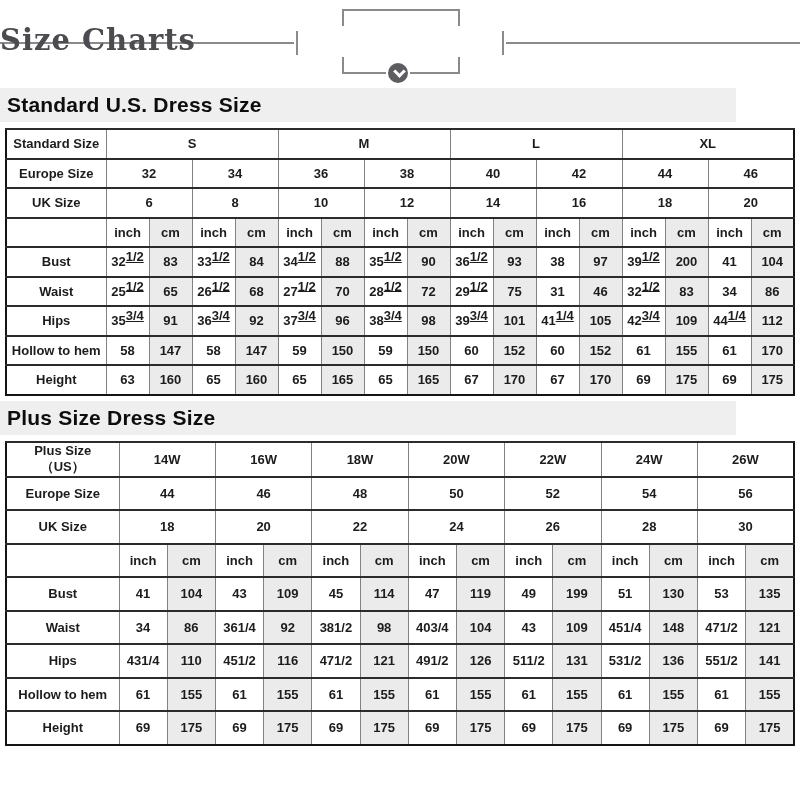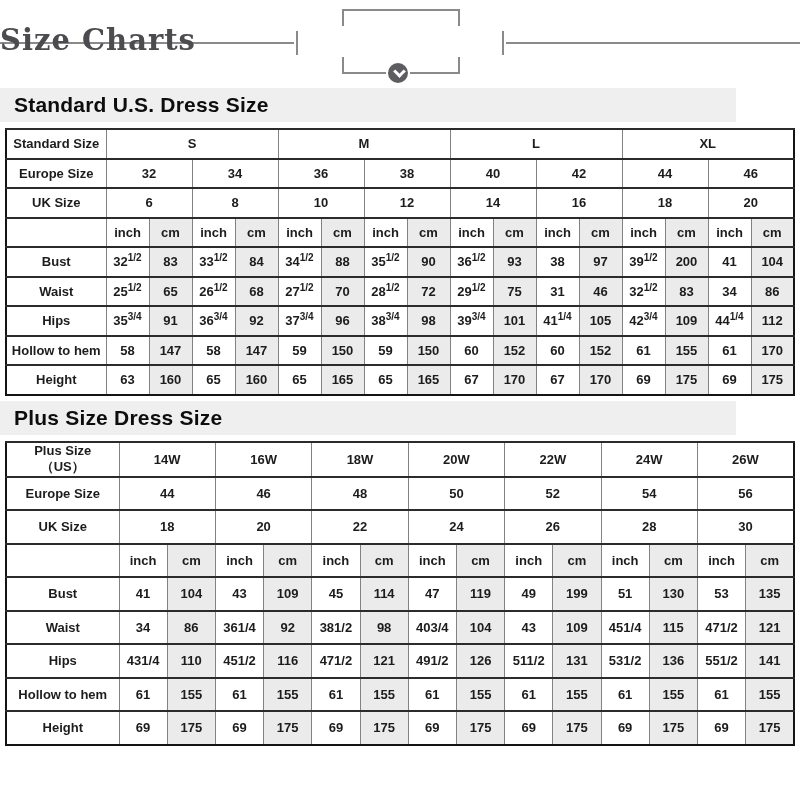--- a/index.html
+++ b/index.html
@@ -22,38 +22,38 @@
   .hdr .title { position: absolute; left: 0; right: 0; top: 23px; text-align: left;
       font-family: "DejaVu Serif", serif; font-weight: bold; font-size: 29px;
       color: #4b4b50; letter-spacing: 1px; }
   .hdr .circle { position: absolute; left: 386px; top: 61px; width: 24px; height: 24px;
       background: #5d5d61; border: 2px solid #fff; border-radius: 50%; }
   .hdr .chev { position: absolute; left: 7px; top: 4px; width: 9px; height: 9px;
       border-left: 3px solid #fff; border-bottom: 3px solid #fff; transform: rotate(-45deg); }
 
   
   .section-heading { width: 736px; height: 34px; line-height: 34px; background: #efefef;
-      font-weight: bold; font-size: 21px; color: #0d0d0d; padding-left: 14px; letter-spacing: 0.2px; }
+      font-weight: bold; font-size: 21px; color: #0d0d0d; padding-left: 7px; letter-spacing: 0.2px; }
   .gap-sm { height: 6px; }
   .gap-md { height: 5px; }
 
   
   table { border-collapse: collapse; table-layout: fixed; width: 790px; margin: 0 5px;
       border: 2px solid #141414; font-weight: bold; color: #1c1c1c; }
   td { border-left: 1px solid #828282; border-top: 2px solid #2b2b2b;
       text-align: center; vertical-align: middle; padding: 0 1px; overflow: hidden; }
   td.lbl { white-space: pre-line; }
   td.shade { background: #ebebeb; }
   .t1 { font-size: 13px; }
   .t1 td { height: 29.5px; }
   .t1 col.label-col { width: 100px; }
   .t2 { font-size: 13px; }
   .t2 td { height: 33.5px; }
   .t2 col.label-col { width: 113px; }
-  sup { font-size: 10px; line-height: 0; vertical-align: super; letter-spacing: 0; }
+  sup { font-size: 13px; line-height: 0; vertical-align: super; letter-spacing: 0; text-decoration: underline; }
 </style>
 </head>
 <body>
 
 <div class="page">
 
   <div class="hdr">
     <div class="h-line left"></div>
     <div class="h-tick left"></div>
     <div class="h-line right"></div>
@@ -332,21 +332,21 @@
             <td class="shade">86</td>
             <td>361/4</td>
             <td class="shade">92</td>
             <td>381/2</td>
             <td class="shade">98</td>
             <td>403/4</td>
             <td class="shade">104</td>
             <td>43</td>
             <td class="shade">109</td>
             <td>451/4</td>
-            <td class="shade">115</td>
+            <td class="shade">148</td>
             <td>471/2</td>
             <td class="shade">121</td>
           </tr>
           <tr>
             <td class="lbl">Hips</td>
             <td>431/4</td>
             <td class="shade">110</td>
             <td>451/2</td>
             <td class="shade">116</td>
             <td>471/2</td>

